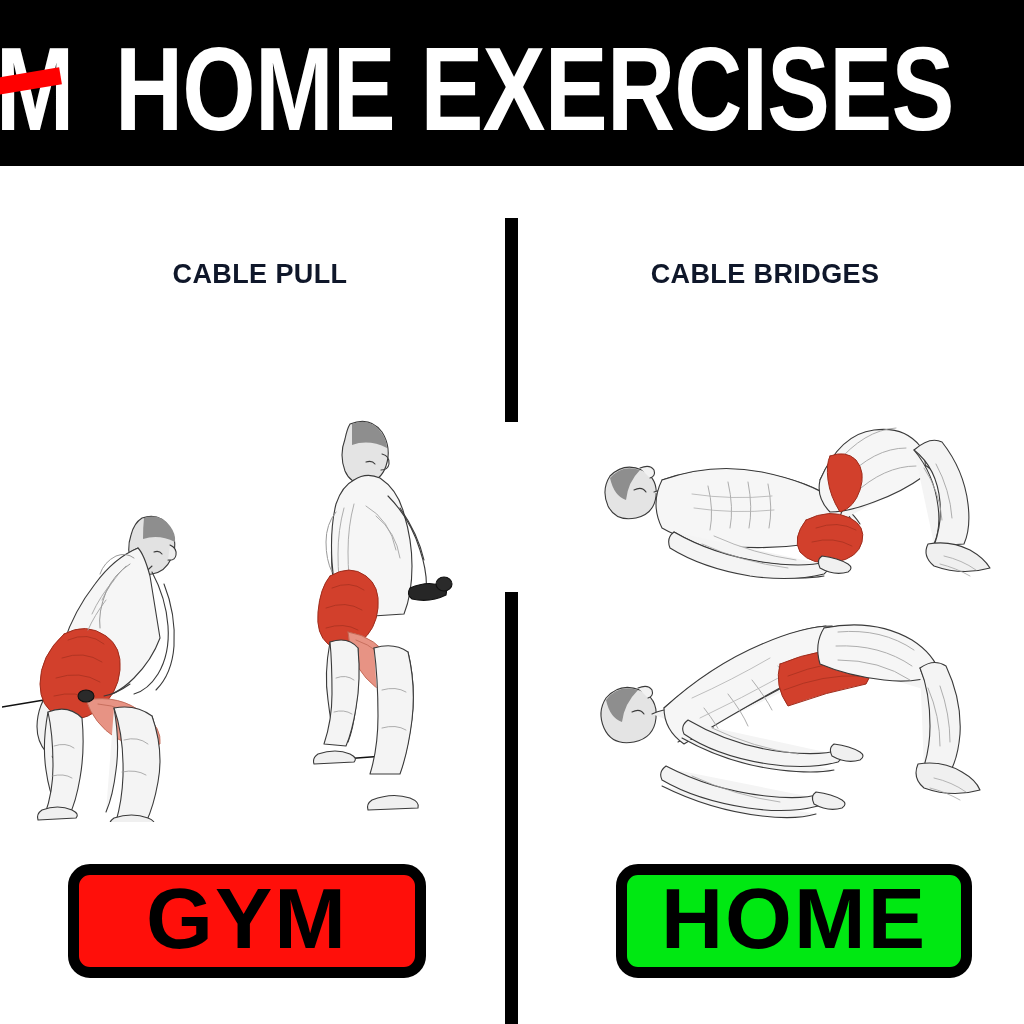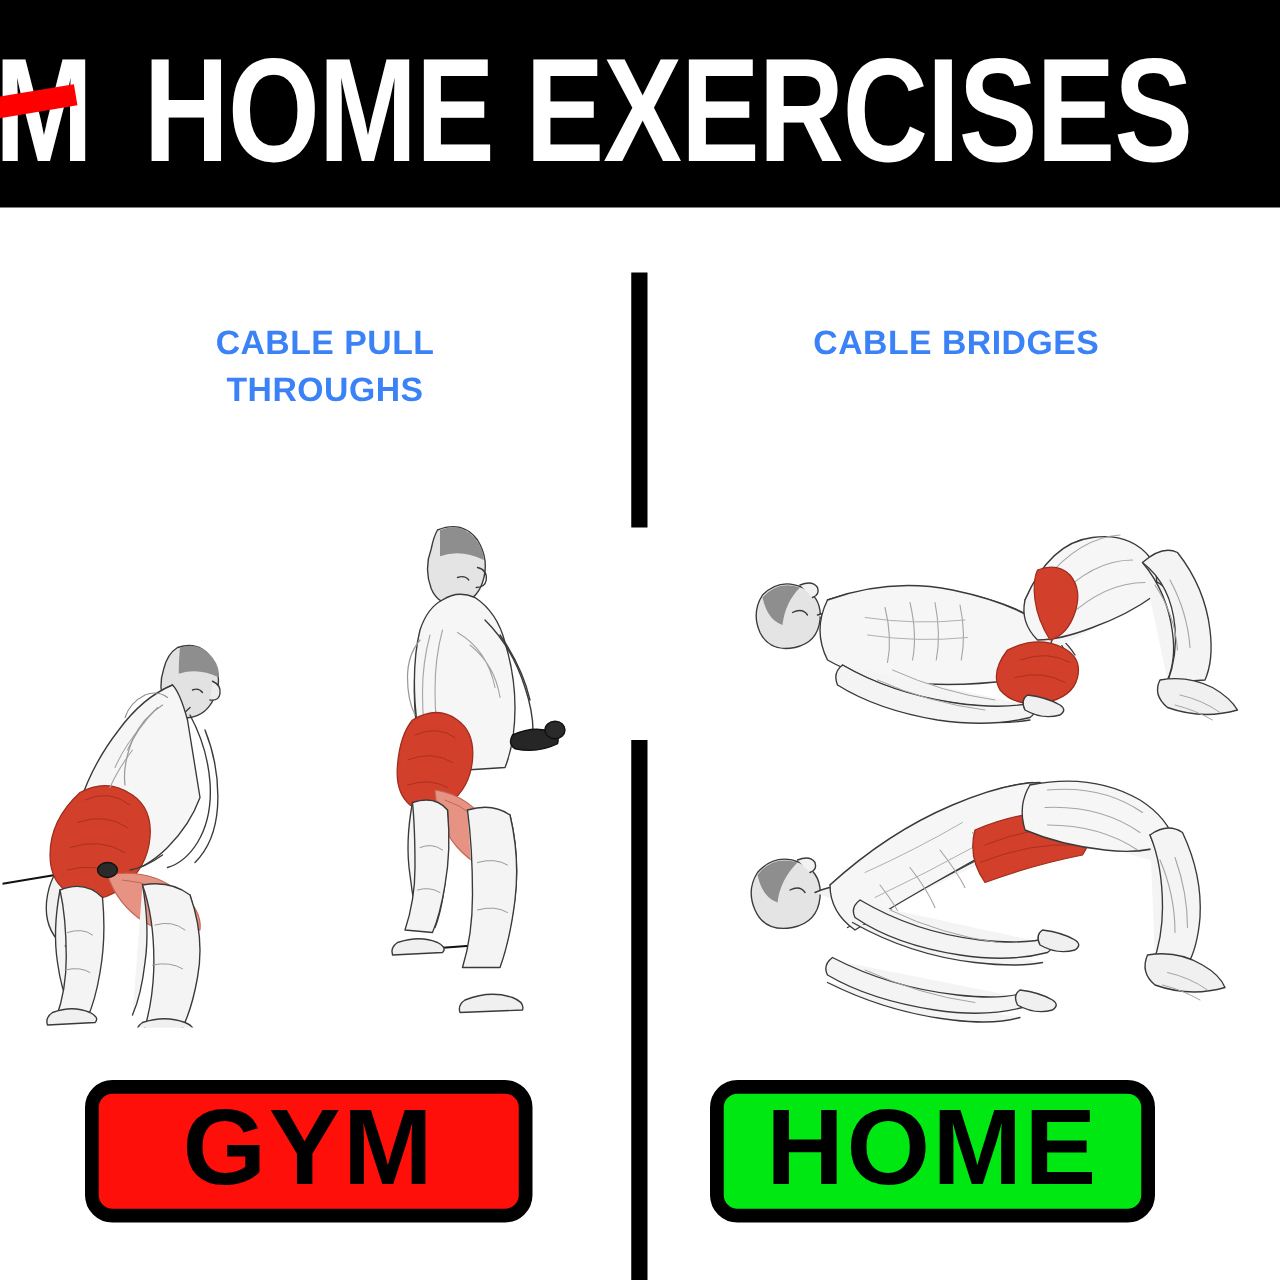--- a/index.html
+++ b/index.html
@@ -85,21 +85,21 @@
     width: 13px;
     left: 505px;
   }
   .divider-top { top: 218px; height: 204px; }
   .divider-bottom { top: 592px; height: 432px; }
 
   
   .col-title {
     position: absolute;
     text-align: center;
-    color: #3b82f6;
+    color: #0f172a;
     font-family: "Liberation Sans", sans-serif;
     font-weight: bold;
     font-size: 27px;
     line-height: 1.42;
     letter-spacing: 0.4px;
   }
   .col-title-left  { left: 60px;  top: 255px; width: 400px; }
   .col-title-right { left: 565px; top: 255px; width: 400px; }
 
   
@@ -133,21 +133,21 @@
     transform: translateY(-3px);
   }
   .badge-gym {
     left: 68px;
     top: 864px;
     width: 358px;
     height: 114px;
     background: #ff0f0a;
   }
   .badge-home {
-    left: 568px;
+    left: 616px;
     top: 864px;
     width: 356px;
     height: 114px;
     background: #00e812;
     justify-content: center;
   }
 </style>
 </head>
 <body>
 
@@ -163,21 +163,20 @@
         <span class="ht-word">HOME EXERCISES</span>
       </div>
     </div>
   </div>
 
   <div class="divider-seg divider-top"></div>
   <div class="divider-seg divider-bottom"></div>
 
   <div class="col-title col-title-left">
     <div>CABLE PULL</div>
-    <div>THROUGHS</div>
   </div>
 
   <div class="col-title col-title-right">
     <div>CABLE BRIDGES</div>
   </div>
 
   <div class="art art-left-hinge">
     <svg viewBox="0 0 246 334" xmlns="http://www.w3.org/2000/svg">
       <g fill="none" stroke="#3a3a3a" stroke-width="1.1" stroke-linejoin="round" stroke-linecap="round">
 

